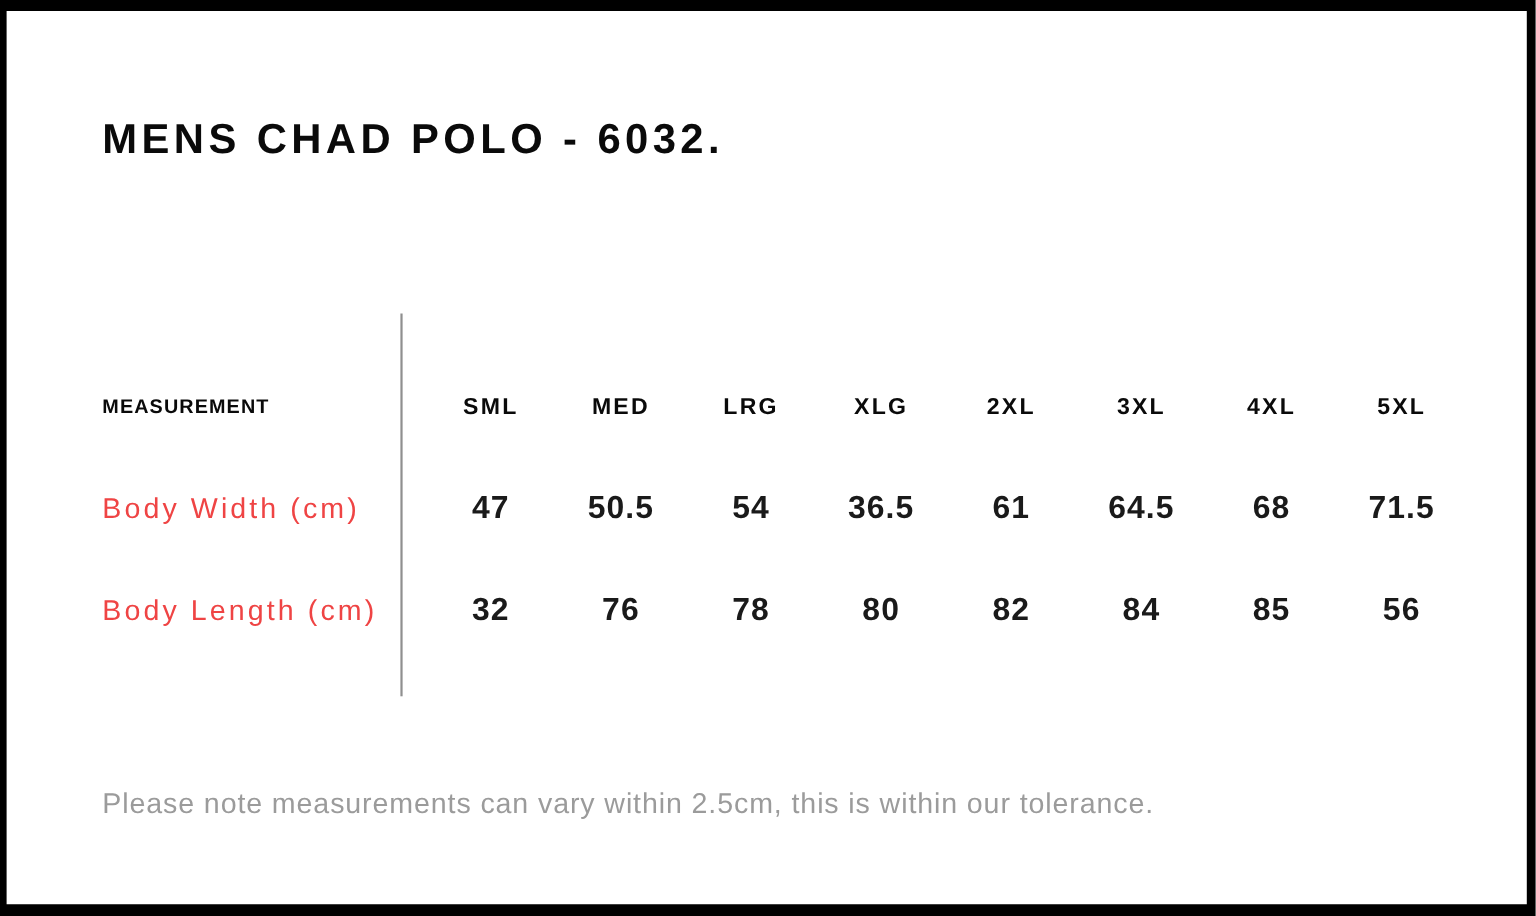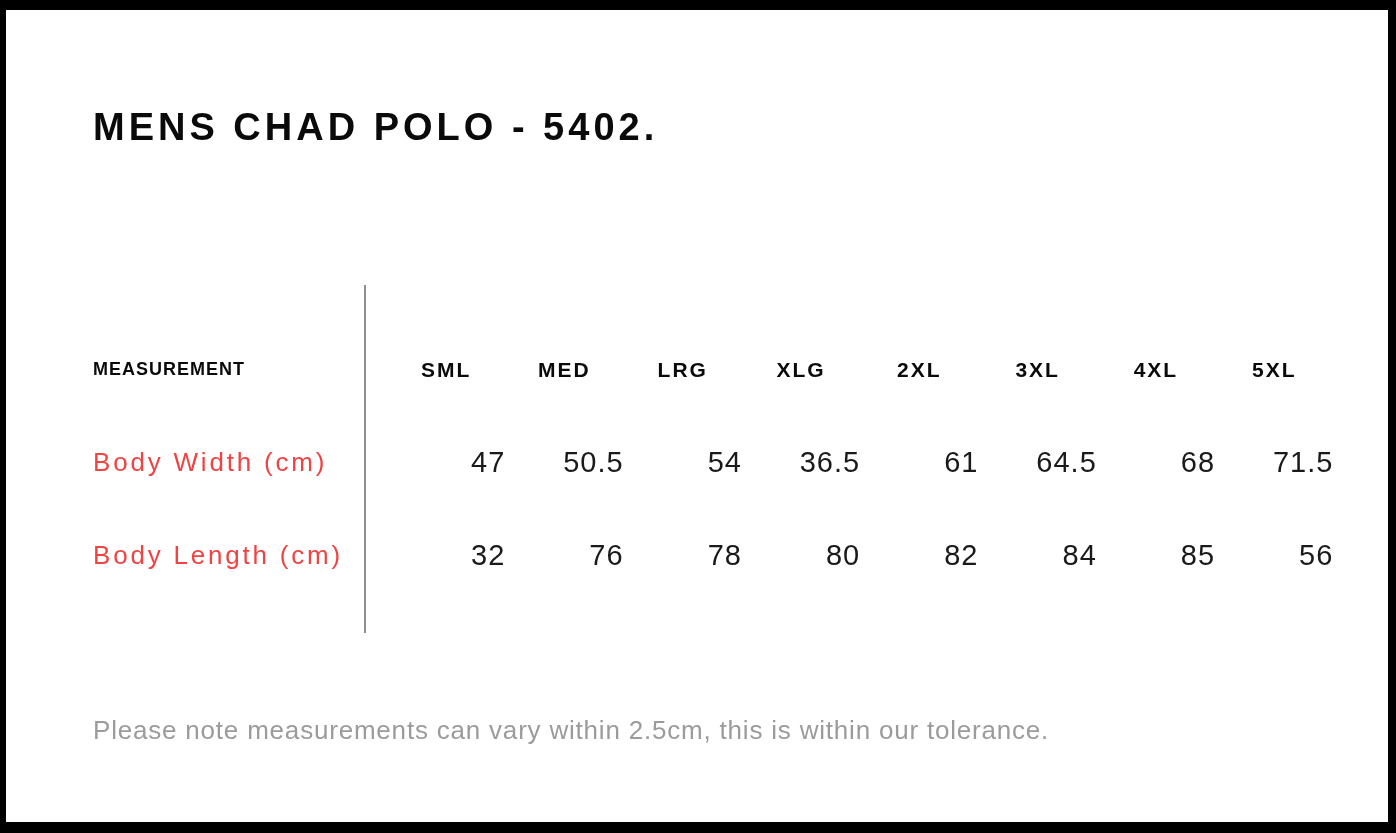--- a/index.html
+++ b/index.html
@@ -63,41 +63,41 @@
   }
   .row-label {
     font-size: 26px;
     font-weight: 400;
     letter-spacing: 2.8px;
     color: #ef4444;
     text-align: left;
   }
   .value {
     font-size: 29px;
-    font-weight: 400;
+    font-weight: 700;
     letter-spacing: 1px;
     color: #1a1a1a;
-    text-align: right;
+    text-align: center;
   }
   .footnote {
     position: absolute;
     left: 93px; top: 717px;
     font-size: 26px;
     letter-spacing: 0.8px;
     color: #9b9b9b;
     line-height: 1;
     white-space: nowrap;
   }
 </style>
 </head>
 <body>
 
 <div class="page">
 
-  <h1 class="title">MENS CHAD POLO - 5402.</h1>
+  <h1 class="title">MENS CHAD POLO - 6032.</h1>
 
   <div class="divider"></div>
 
   <div class="size-table">
 
     <div class="cell measurement-header">MEASUREMENT</div>
     <div class="cell size-header">SML</div>
     <div class="cell size-header">MED</div>
     <div class="cell size-header">LRG</div>
     <div class="cell size-header">XLG</div>

